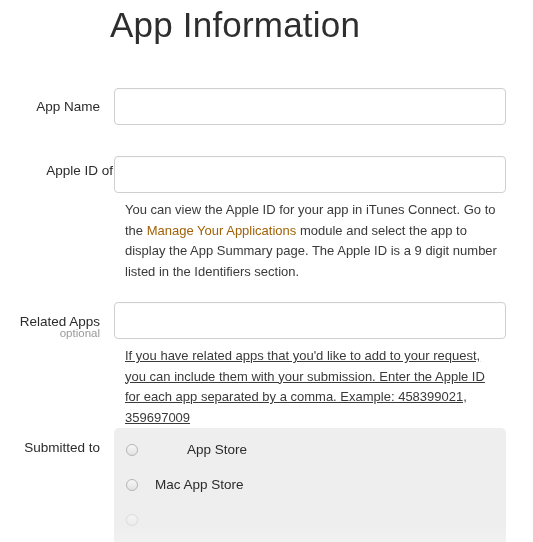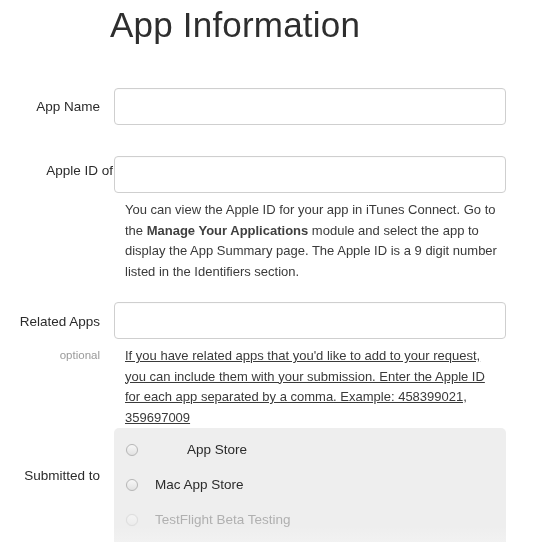--- a/index.html
+++ b/index.html
@@ -54,21 +54,20 @@
   }
   .field-sublabel {
     position: absolute;
     left: 0;
     width: 100px;
     text-align: right;
     font-size: 11.5px;
     font-weight: normal;
     color: #9a9a9a;
     line-height: 14px;
-    margin-top: 22px;
   }
 
   .text-input {
     position: absolute;
     left: 114px;
     width: 392px;
     height: 37px;
     box-sizing: border-box;
     background: #ffffff;
     border: 1px solid #cfcfcf;
@@ -85,24 +84,23 @@
   .help-text {
     position: absolute;
     left: 125px;
     width: 378px;
     font-size: 13px;
     line-height: 20.5px;
     color: #3a3a3a;
   }
   .help-text a,
   .help-link {
-    color: #404040;
+    color: #a16207;
     text-decoration: none;
     cursor: pointer;
-    font-weight: bold;
   }
 
   
   .radio-panel {
     position: absolute;
     left: 114px;
     top: 428px;
     width: 392px;
     height: 120px;
     background: #eeeeee;
@@ -167,31 +165,30 @@
   </div>
 
   <div class="form-row" style="top:302px;">
     <div class="field-label" style="top:12px;">Related Apps</div>
     <div class="field-sublabel" style="top:24px;">optional</div>
     <input class="text-input" type="text" style="top: 0px;" placeholder="">
     <div class="help-text" style="top:44px;text-decoration:underline;">If you have related apps that you'd like to add to your request, you can include them with your submission. Enter the Apple ID for each app separated by a comma. Example: 458399021, 359697009</div>
   </div>
 
   <div class="form-row" style="top:436px;">
-    <div class="field-label" style="top:4px;margin-top:28px;">Submitted to</div>
+    <div class="field-label" style="top:4px;">Submitted to</div>
   </div>
 
   <div class="radio-panel">
     <div class="radio-row r0">
       <span class="radio-mark"></span>
       <span class="radio-label">App Store</span>
     </div>
     <div class="radio-row r1">
       <span class="radio-mark"></span>
       <span class="radio-label">Mac App Store</span>
     </div>
     <div class="radio-row r2 disabled">
       <span class="radio-mark"></span>
-      <span class="radio-label">TestFlight Beta Testing</span>
     </div>
   </div>
 
 </div>
 
 </body></html>

